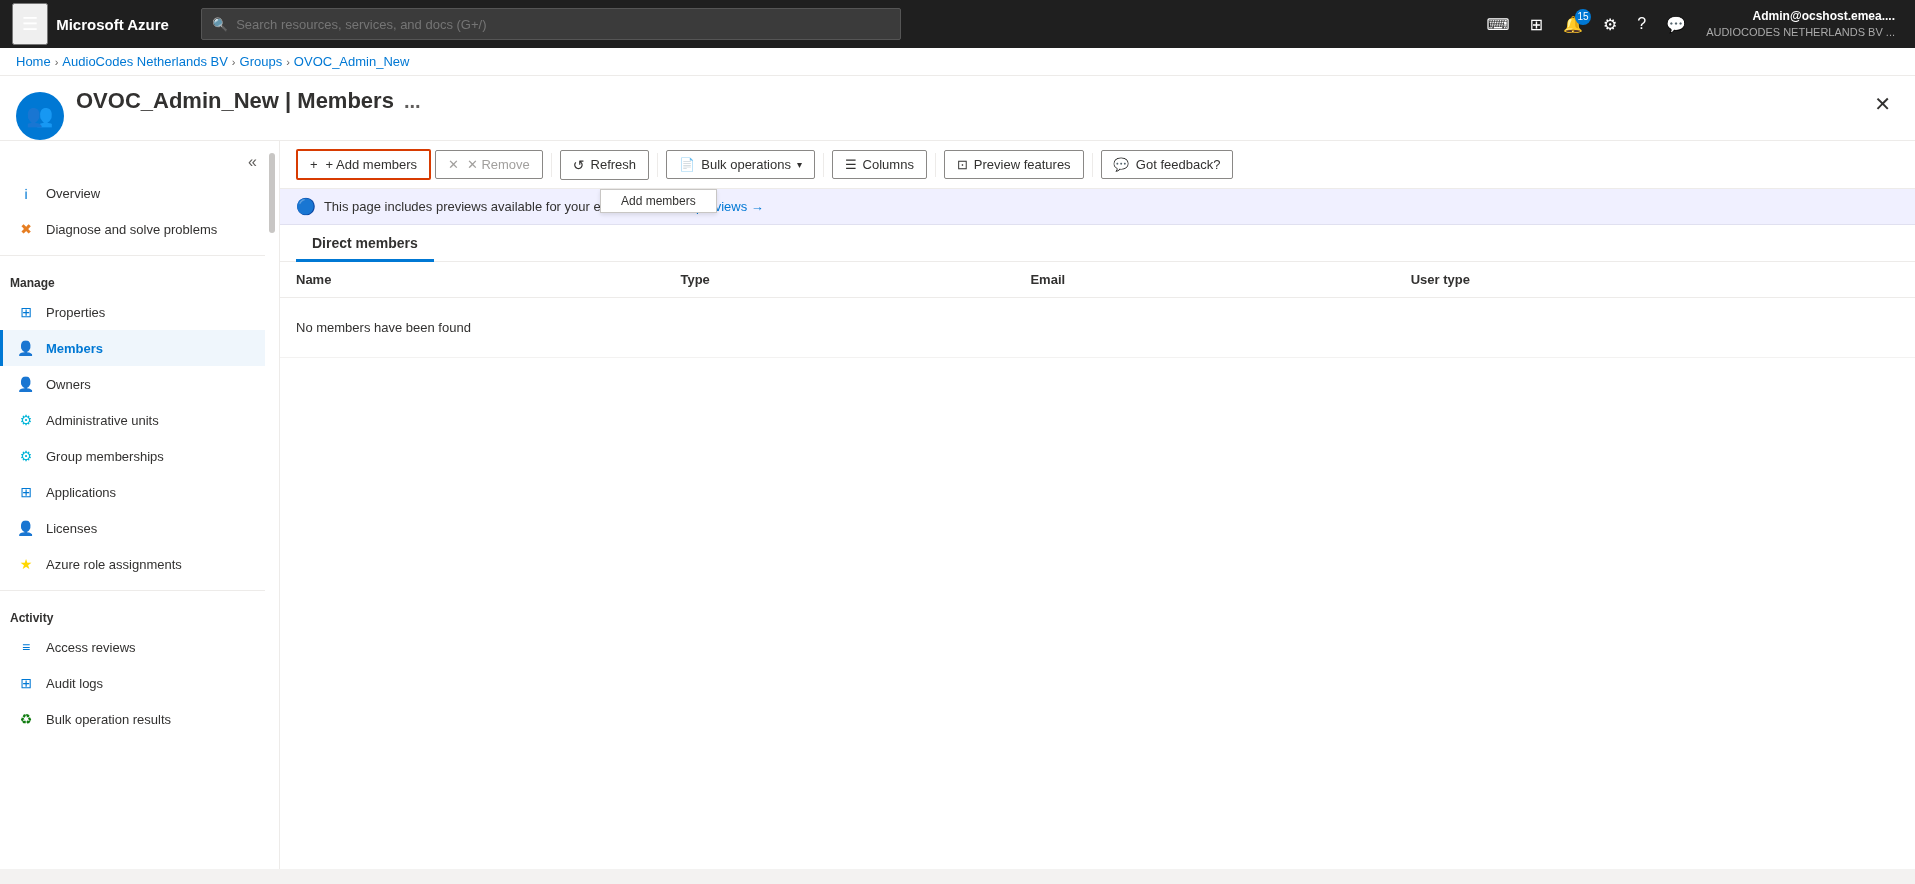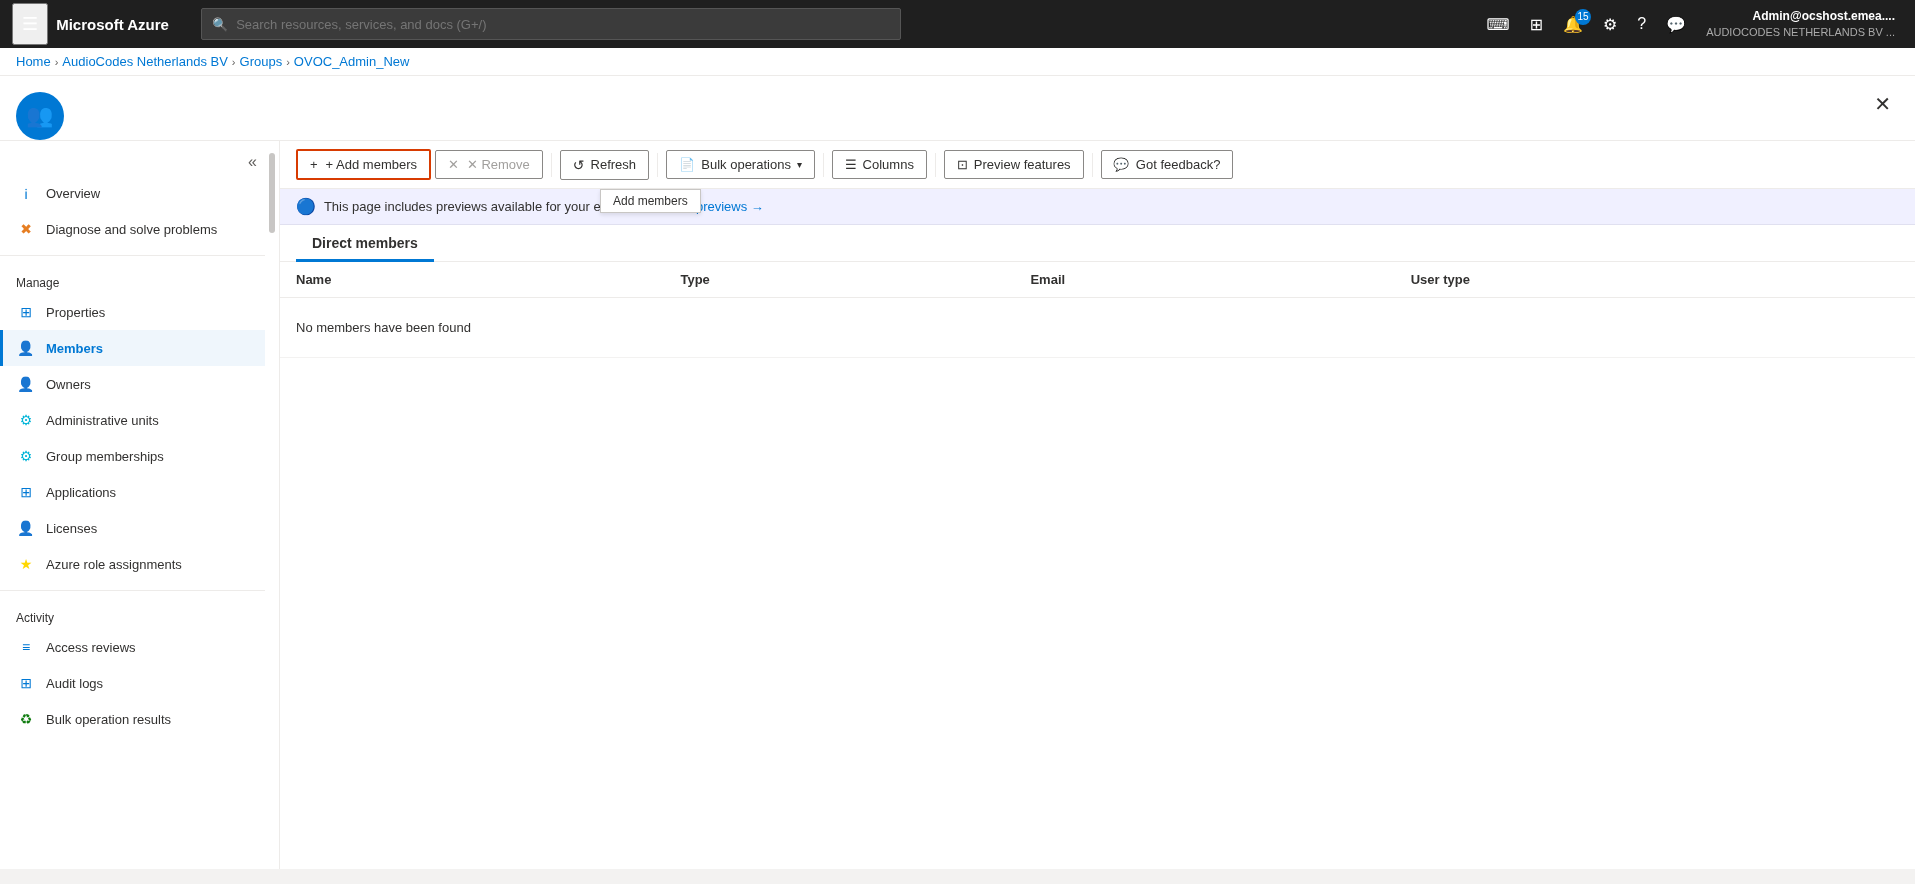--- a/index.html
+++ b/index.html
@@ -167,23 +167,23 @@
     }
     .sidebar-scroll-indicator {
       width: 6px;
       background: #c8c6c4;
       border-radius: 3px;
       height: 80px;
       margin: 0 2px;
     }
     .sidebar-section-label {
       font-size: 12px;
-      font-weight: 400;
-      color: #323130;
-      padding: 12px 16px 4px 16px;
+      font-weight: 700;
+      color: #323130;
+      padding: 12px 16px 4px 10px;
       text-transform: none;
     }
     .sidebar-item {
       display: flex;
       align-items: center;
       padding: 8px 16px;
       cursor: pointer;
       gap: 10px;
       color: #323130;
       font-size: 13px;
@@ -248,21 +248,21 @@
     .toolbar-btn.disabled { color: #a19f9d; cursor: not-allowed; }
     .toolbar-divider { width: 1px; height: 24px; background: #edebe9; margin: 0 4px; }
 
     
     .tooltip {
       position: absolute;
       top: 48px;
       left: 320px;
       background: white;
       border: 1px solid #c8c6c4;
-      padding: 4px 12px;
+      padding: 4px 20px;
       font-size: 12px;
       color: #323130;
       box-shadow: 0 2px 4px rgba(0,0,0,0.1);
       z-index: 100;
       white-space: nowrap;
     }
 
     
     .preview-banner {
       background: #f0f0ff;
@@ -377,20 +377,24 @@
   <a>Groups</a>
   <span class="breadcrumb-sep">›</span>
   <a>OVOC_Admin_New</a>
 </div>
 
 <div class="page-header">
   <div class="page-header-icon">
     <span>👥</span>
   </div>
   <div class="page-header-text">
+    <div class="page-header-title">
+      <span>OVOC_Admin_New | Members</span>
+      <span class="page-header-ellipsis">...</span>
+    </div>
   </div>
   <button class="page-close-btn">✕</button>
 </div>
 
 <div class="main-layout">
 
   <div class="sidebar">
     <div class="sidebar-with-scroll">
       <div class="sidebar-main">
 

